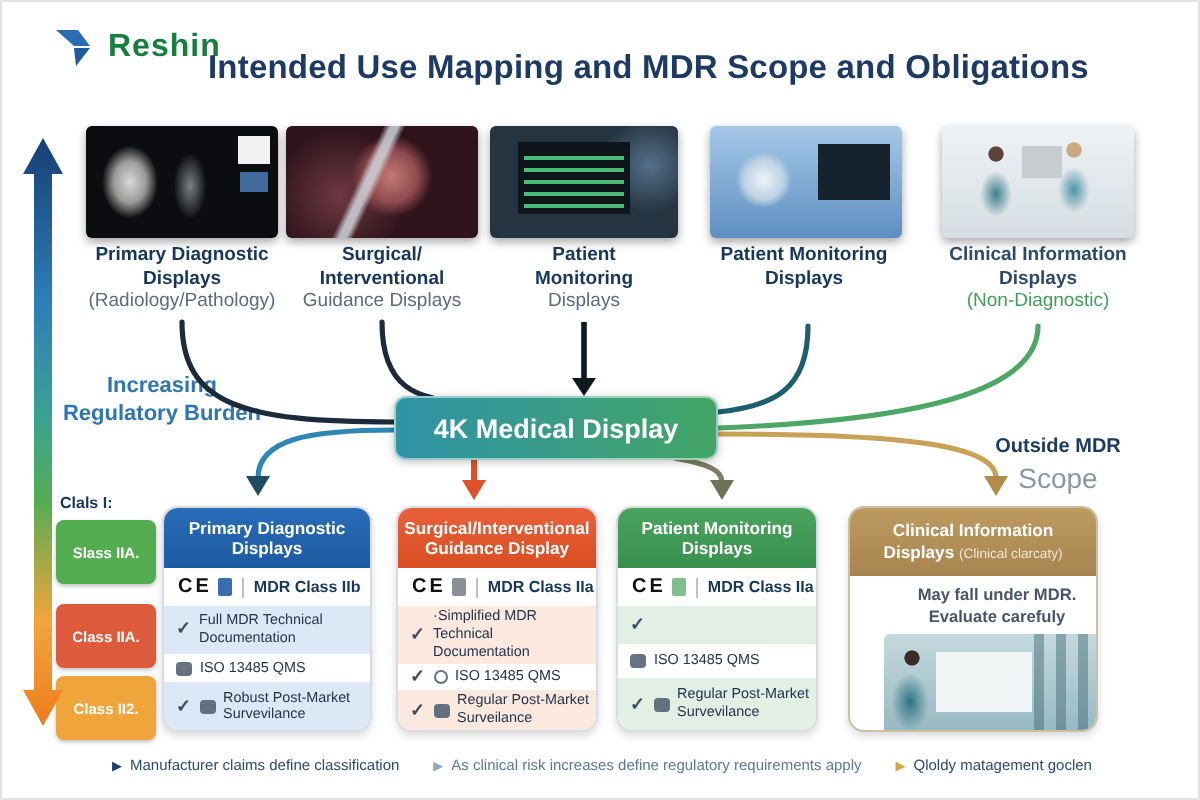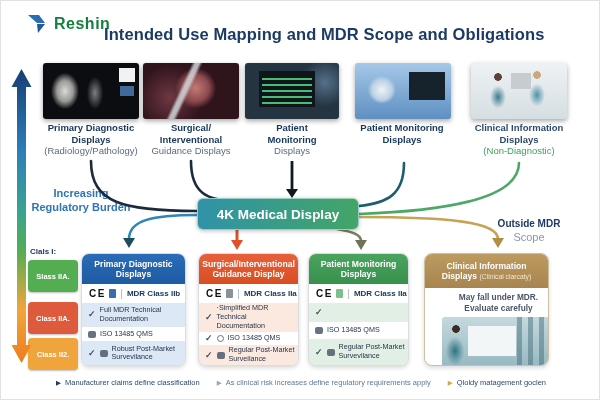--- a/index.html
+++ b/index.html
@@ -71,21 +71,21 @@
   
   .center-box{left:196px;top:197px;width:160px;height:30px;border-radius:6px;
     background:linear-gradient(90deg,#2f93a8,#43a566);
     display:flex;align-items:center;justify-content:center;
     color:#fff;font-weight:bold;font-size:13.5px;z-index:3;
     box-shadow:0 1px 4px rgba(0,0,0,.25);border:1px solid rgba(255,255,255,.5);}
   .left-label{left:26px;top:186px;width:108px;text-align:center;
     font-size:11px;font-weight:bold;color:#2e75b6;line-height:1.25;}
   .outside-label{left:478px;top:201px;width:100px;text-align:center;line-height:1.25;}
   .outside-bold{font-size:10px;font-weight:bold;color:#1c3a64;margin-top:16px;}
-  .outside-light{font-size:11px;color:#8a97a5;}
+  .outside-light{font-size:14px;color:#8a97a5;}
 
   svg.connectors{left:0;top:0;z-index:2;pointer-events:none;}
 
   
   .class-top{left:29px;top:246px;font-size:8px;font-weight:bold;color:#17365c;}
   .pill{left:27px;width:50px;height:32px;border-radius:4px;color:#fff;
     font-size:7.5px;font-weight:bold;display:flex;align-items:center;justify-content:center;
     box-shadow:0 1px 2px rgba(0,0,0,.25);}
   .pill1{top:259px;background:#55ad52;}
   .pill2{top:301px;background:#dd5a3c;}

